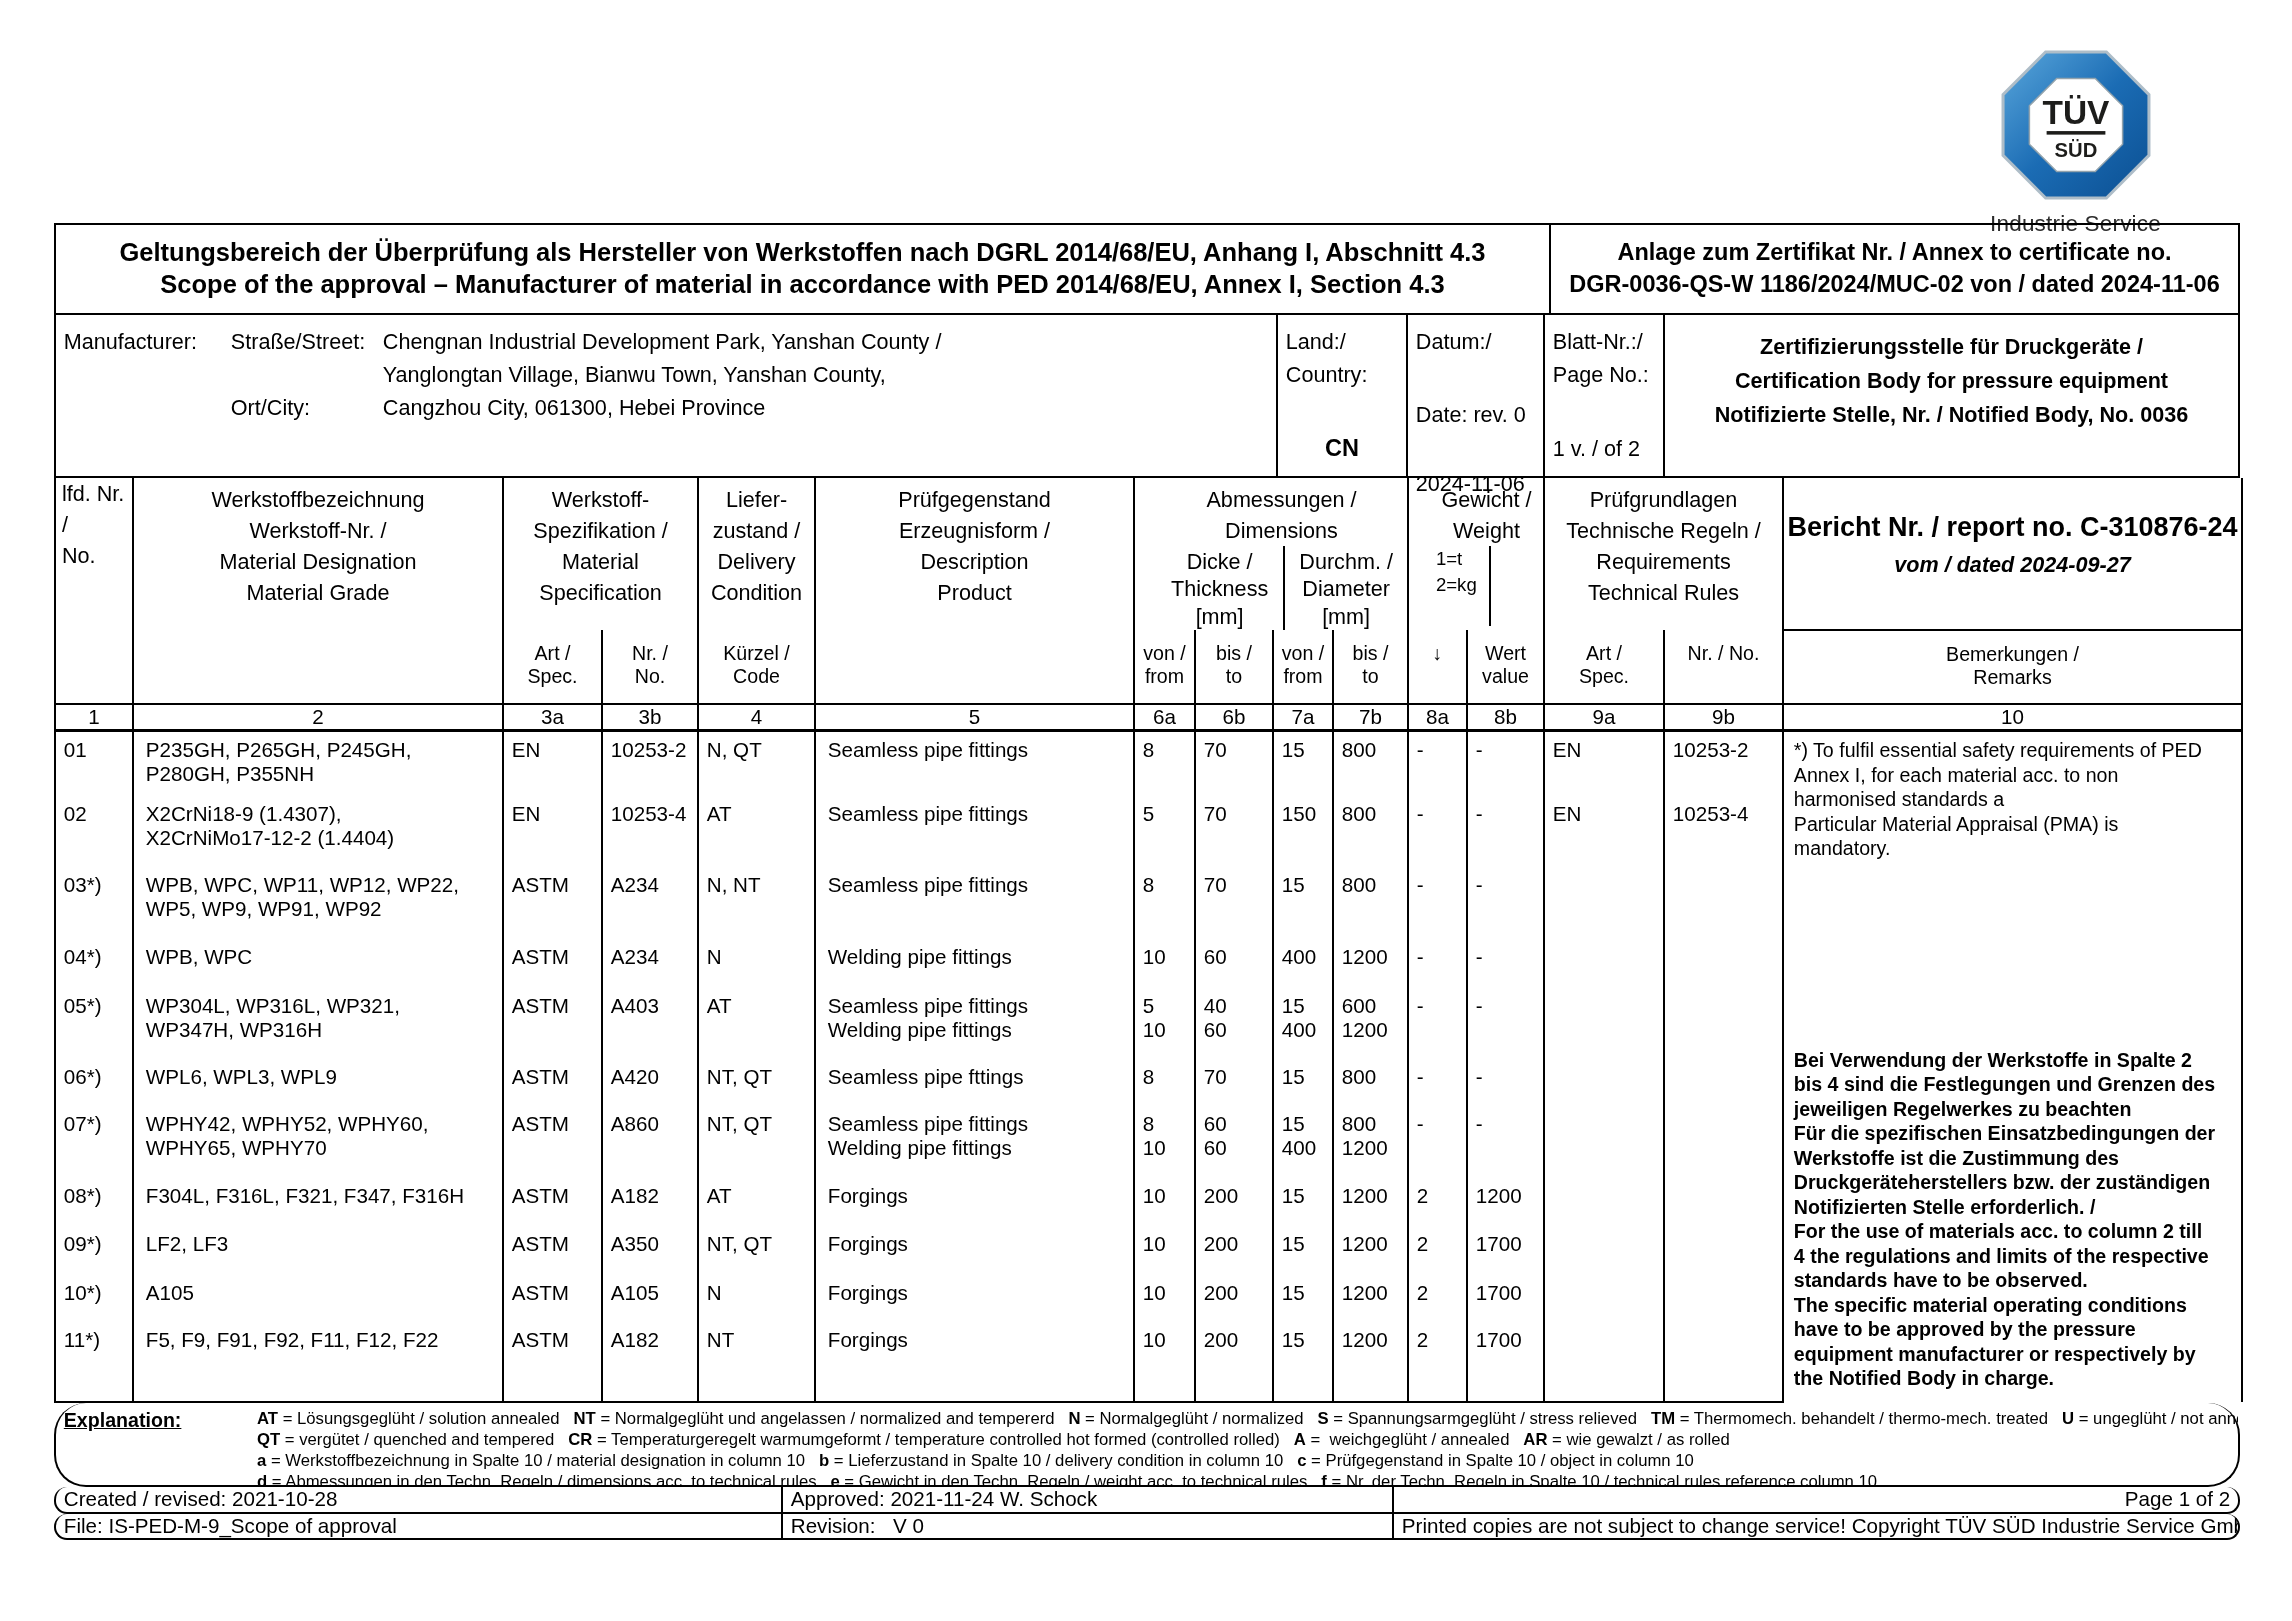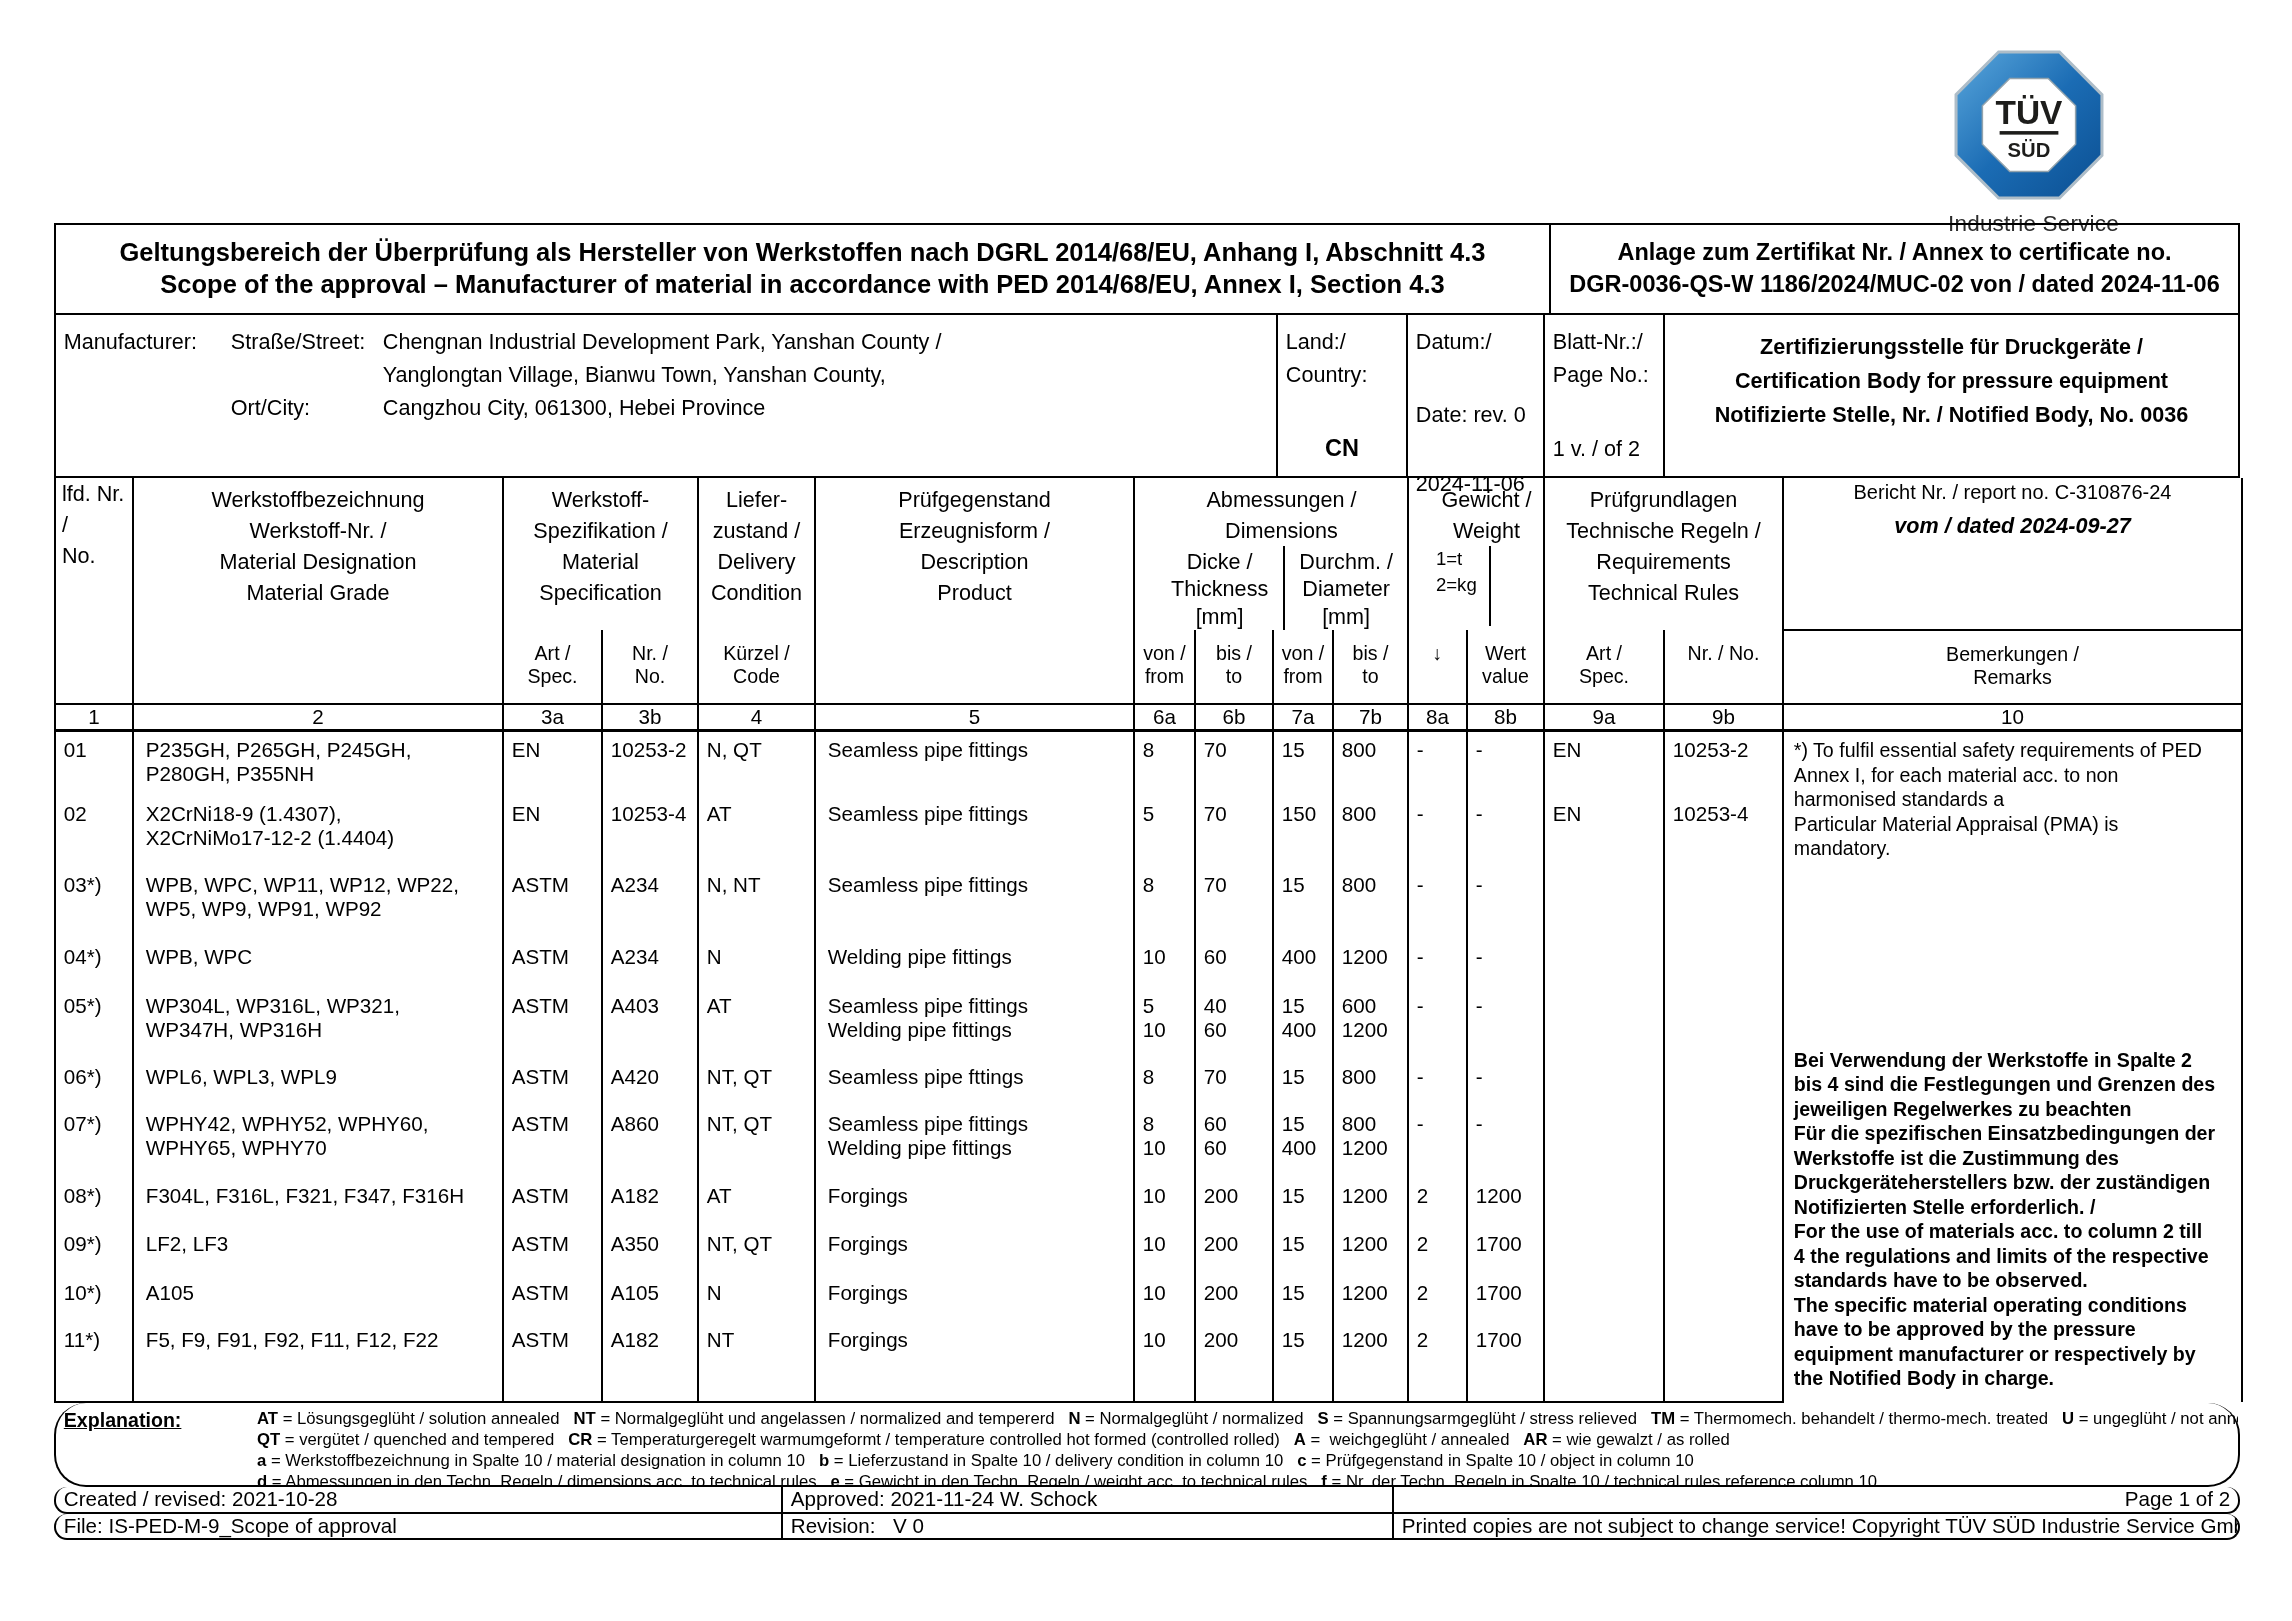--- a/index.html
+++ b/index.html
@@ -4,21 +4,21 @@
 <style>
   * { margin:0; padding:0; box-sizing:border-box; }
   html,body { background:#ffffff; }
   body {
     width:2293px; height:1621px; position:relative;
     font-family:"Liberation Sans", sans-serif; color:#000;
   }
   .page { position:absolute; inset:0; background:#fff; overflow:hidden; }
 
   
-  .logo-wrap { position:absolute; left:1948px; top:49px; width:162px; text-align:center; }
+  .logo-wrap { position:absolute; left:1990px; top:49px; width:162px; text-align:right; }
   .logo-caption { margin-top:5.9px; font-size:22.5px; color:#2b2b2b; letter-spacing:0.2px; white-space:nowrap; }
 
   
   .doc { position:absolute; left:54px; top:223px; width:2186px; }
 
   
   .title-row { display:flex; border:2.9px solid #000; height:92px; }
   .title-left { width:1495px; border-right:2px solid #000; text-align:center; padding-top:10.8px; }
   .title-left div { font-size:25.5px; font-weight:bold; line-height:32px; white-space:nowrap; }
   .title-right { flex:1; text-align:center; padding-top:10.8px; }
@@ -54,21 +54,21 @@
   .sc-head { padding-top:5.9px; }
   .sc-head div { line-height:31px; }
   .sc-split { display:flex; flex:1; }
   .sc-half div { line-height:27.4px; }
   .sc-half { padding-top:2px; }
   .bl { border-left:2px solid #000; }
   .sc-units { width:59px; text-align:left; padding-left:5.9px; font-size:18.6px; }
   .sc-units div { line-height:26.5px; }
 
   .bericht { border-bottom:2.9px solid #000 !important; }
-  .bericht .b1 { margin-top:3px; font-size:20px; font-weight:normal; white-space:nowrap; }
+  .bericht .b1 { margin-top:34px; font-size:27px; font-weight:bold; white-space:nowrap; }
   .bericht .b2 { margin-top:8.8px; font-size:21.6px; font-weight:bold; font-style:italic; white-space:nowrap; }
 
   tr.hsub td { font-size:19.6px; padding-top:11.8px; }
   tr.hsub td div { line-height:23.5px; }
   td.arrowcell { font-size:23.5px; padding-top:15.7px; }
   td.bemerk { font-size:20.6px; padding-top:9.8px; }
   td.bemerk div { line-height:25.5px; }
 
   tr.hnum td { border-top:2.9px solid #000; border-bottom:3.9px solid #000;
                font-size:20.6px; line-height:21.6px; padding:1px 0 1px 0; text-align:center; }

